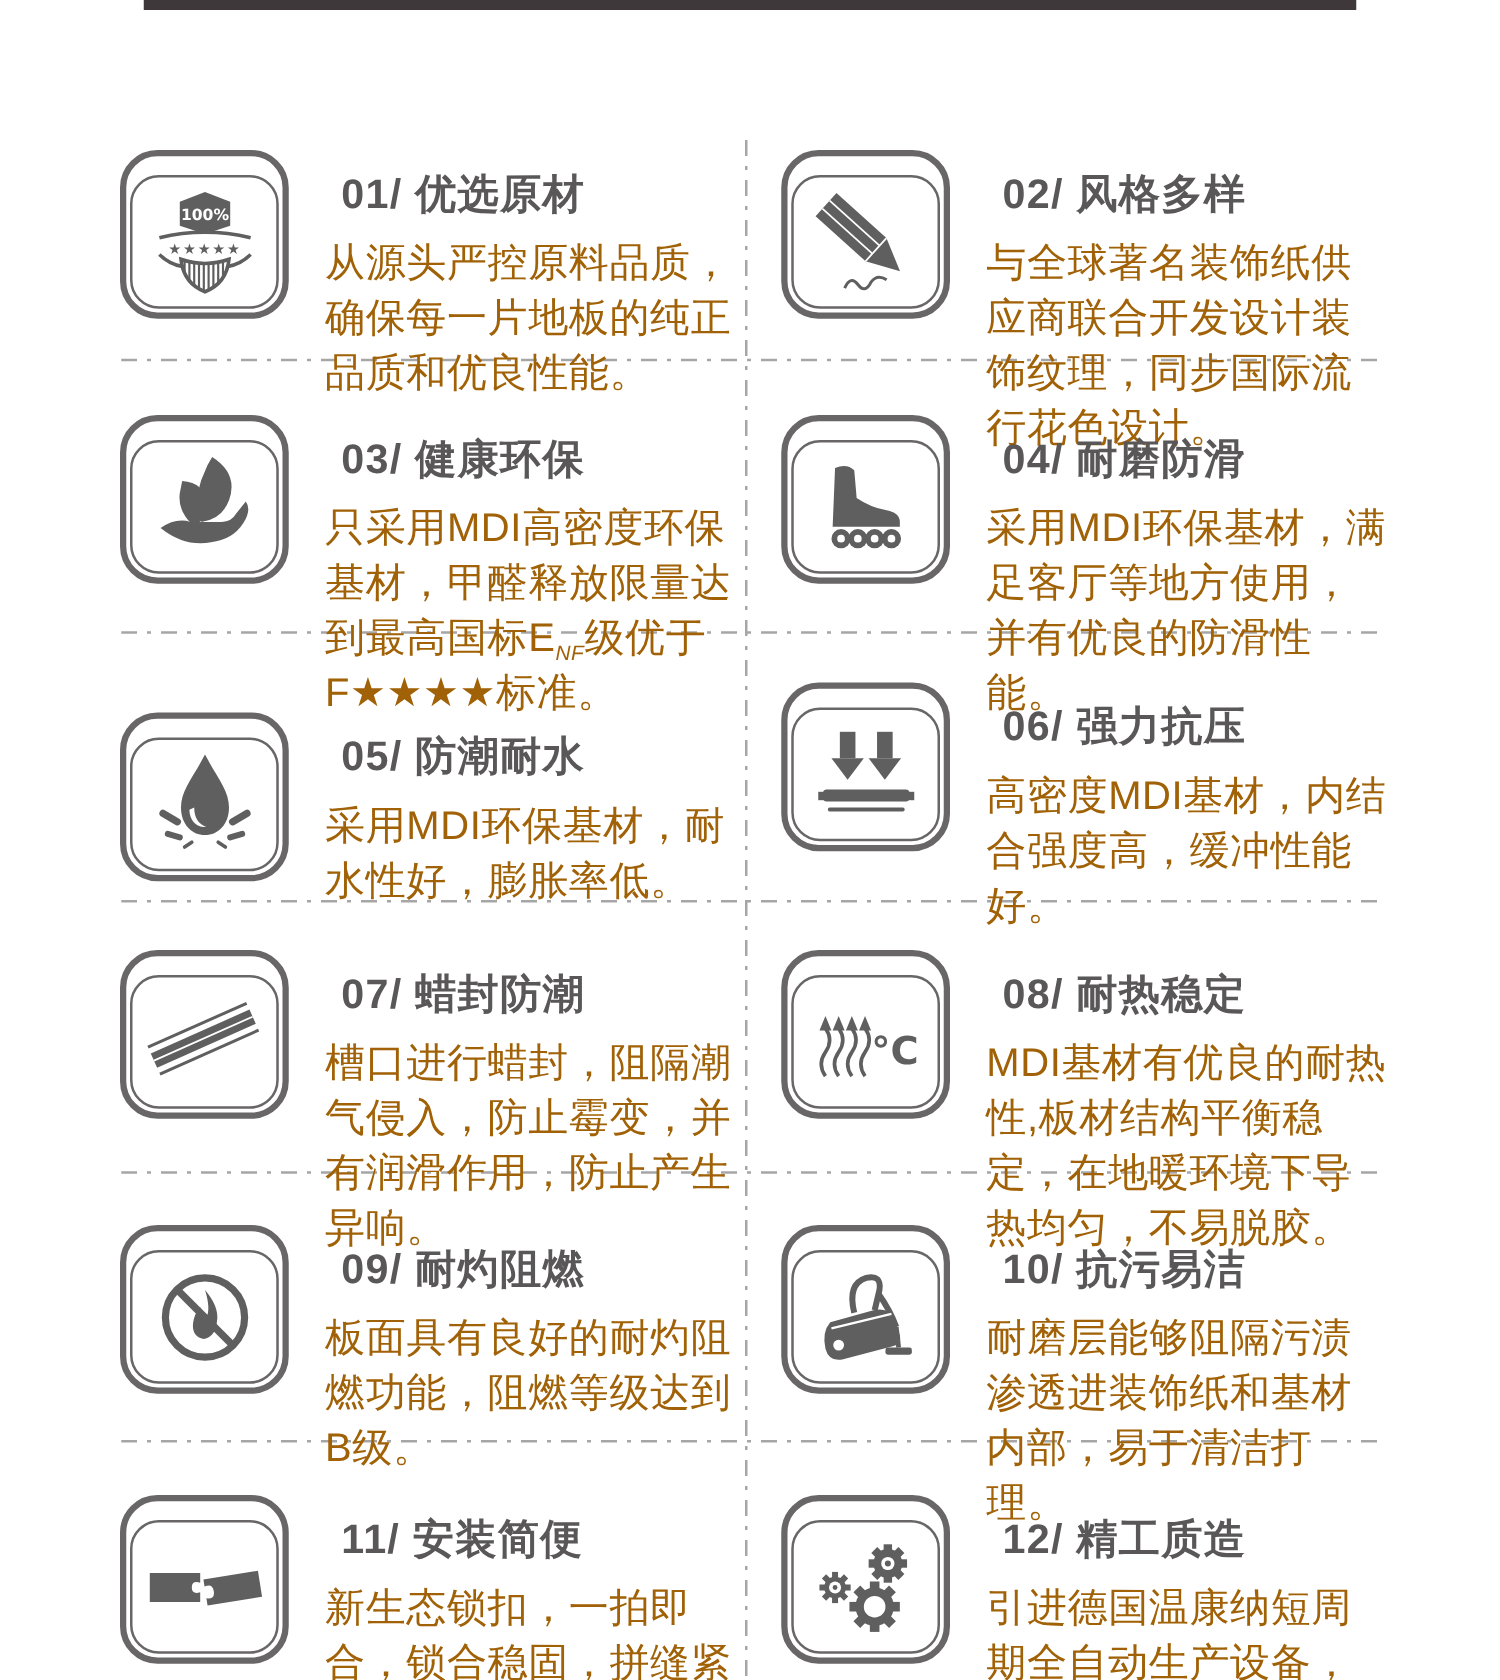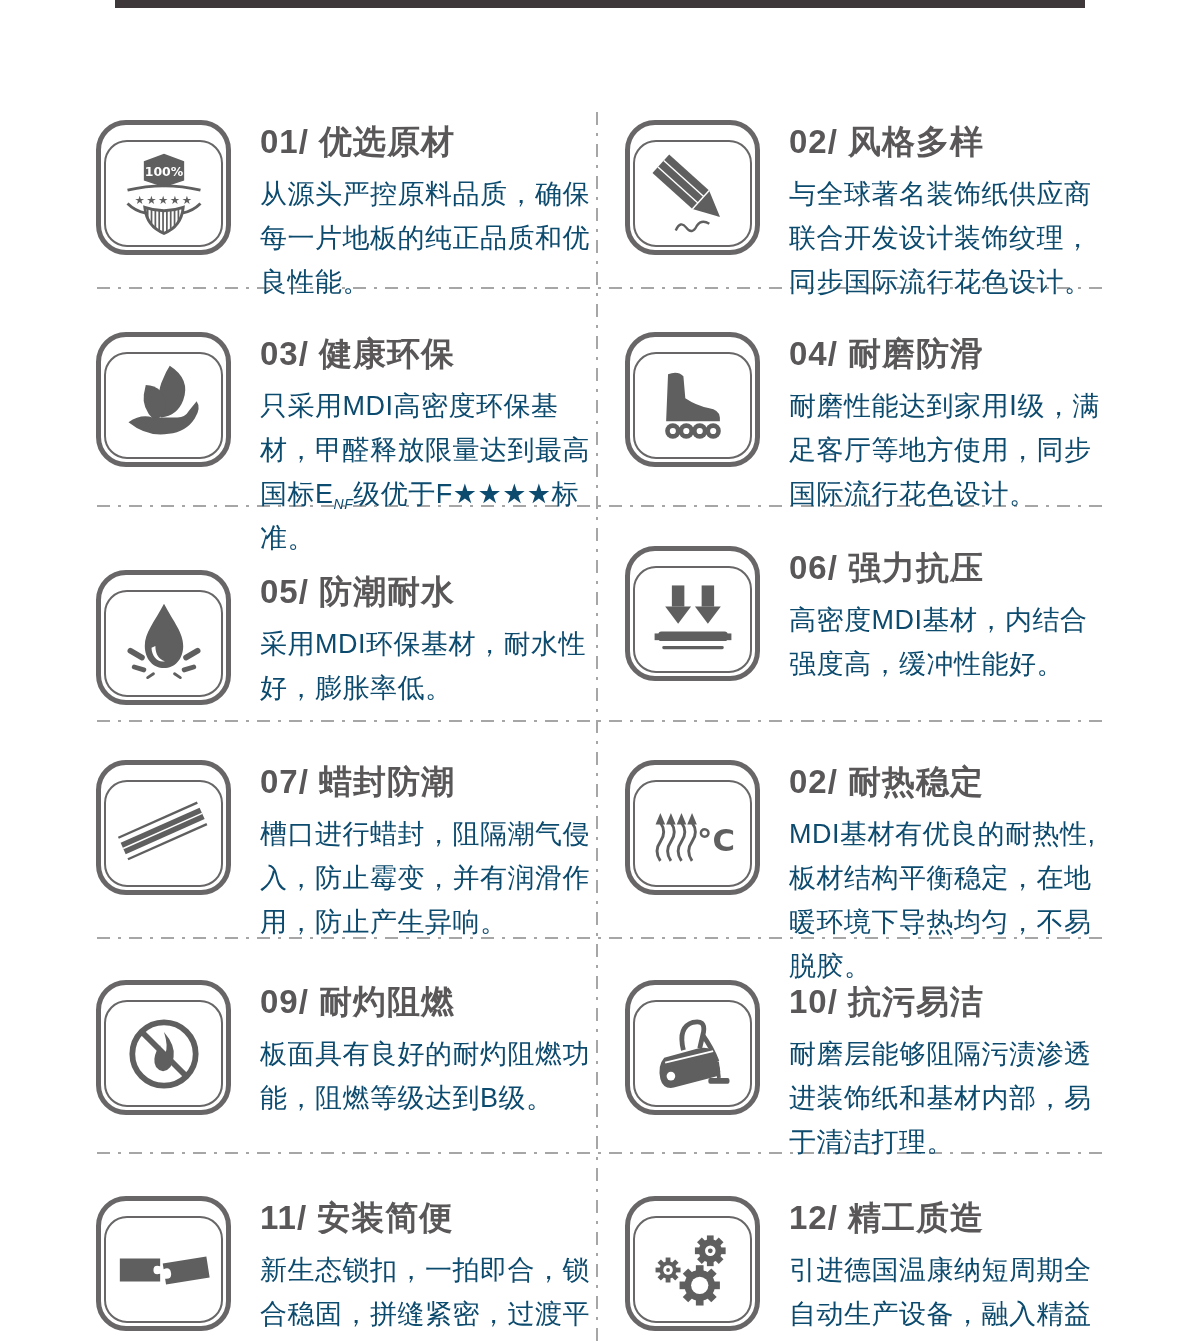--- a/index.html
+++ b/index.html
@@ -22,25 +22,25 @@
   }
   .icon-inner{
     position:absolute;inset:3px;border:2px solid #686666;border-radius:23px;
     display:flex;align-items:center;justify-content:center;margin-top:12px;
   }
   .icon-inner svg{width:96px;height:96px;display:block;}
   .txt{flex:1 1 auto;margin-left:29px;}
   .cell-l .txt{max-width:330px;}
   .cell-r .txt{max-width:322px;}
   .ftitle{
-    margin:0;padding-top:2px;font-size:33px;line-height:40px;font-weight:bold;
+    margin:13px;padding-top:2px;font-size:33px;line-height:40px;font-weight:bold;
     color:#595757;letter-spacing:1px;white-space:nowrap;
   }
   .fbody{
-    margin:10px 0 0 0;font-size:27px;line-height:44px;color:#0c4a6e;letter-spacing:0.5px;
+    margin:10px 0 0 0;font-size:32px;line-height:44px;color:#a16207;letter-spacing:0.5px;
   }
   .fbody sub{font-size:0.52em;line-height:0;font-style:italic;}
   .ic{fill:#5f5f5f;}
   .ic-s{stroke:#5f5f5f;fill:none;}
 </style>
 </head>
 <body>
 
 <div class="topbar"></div>
 
@@ -133,21 +133,21 @@
           <circle class="ic" cx="71" cy="76" r="8"></circle>
       <circle cx="29" cy="76" r="3.2" fill="#fff"></circle>
           <circle cx="43" cy="76" r="3.2" fill="#fff"></circle>
       <circle cx="57" cy="76" r="3.2" fill="#fff"></circle>
           <circle cx="71" cy="76" r="3.2" fill="#fff"></circle>
     </svg>
   </div>
     </div>
   <div class="txt">
     <h3 class="ftitle">04/ 耐磨防滑</h3>
-    <p class="fbody">耐磨性能达到家用Ⅰ级，满足客厅等地方使用，同步国际流行花色设计。</p>
+    <p class="fbody">采用MDI环保基材，满足客厅等地方使用，并有优良的防滑性能。</p>
   </div>
 </section>
 
 <section class="cell cell-l" style="top:570px">
   <div class="icon-box">
       <div class="icon-inner">
     <svg viewBox="0 0 100 100">
       <path class="ic" d="M50 8 C40 27 30 38 30 52 C30 66 39 75 50 75 C61 75 70 66 70 52 C70 38 60 27 50 8 Z"></path>
       <path d="M41 52 C41 61 45 66 51 68 C44 70 37 63 37 54 Z" fill="#ffffff"></path>
       <g stroke="#5f5f5f" stroke-linecap="round">
@@ -219,21 +219,21 @@
       </g>
       <path class="ic" d="M11 40 L16 28 L21 40 Z"></path>
       <path class="ic" d="M22 40 L27 28 L32 40 Z"></path>
       <path class="ic" d="M33 40 L38 28 L43 40 Z"></path>
       <path class="ic" d="M44 40 L49 28 L54 40 Z"></path>
       <text x="74" y="68" font-size="32" font-weight="bold" fill="#5f5f5f" text-anchor="middle" font-family="'DejaVu Sans',sans-serif">°C</text>
     </svg>
   </div>
     </div>
   <div class="txt">
-    <h3 class="ftitle">02/ 耐热稳定</h3>
+    <h3 class="ftitle">08/ 耐热稳定</h3>
     <p class="fbody">MDI基材有优良的耐热性,板材结构平衡稳定，在地暖环境下导热均匀，不易脱胶。</p>
   </div>
 </section>
 
 <section class="cell cell-l" style="top:980px">
   <div class="icon-box">
       <div class="icon-inner">
     <svg viewBox="0 0 100 100">
       <circle class="ic-s" cx="50" cy="50" r="33" stroke-width="6"></circle>
       <path class="ic" d="M50 27 Q62 41 60 53 Q59 66 49 68 Q39 66 40 55 Q41 47 46 41 Q46 50 51 50 Q55 43 50 27 Z"></path>

